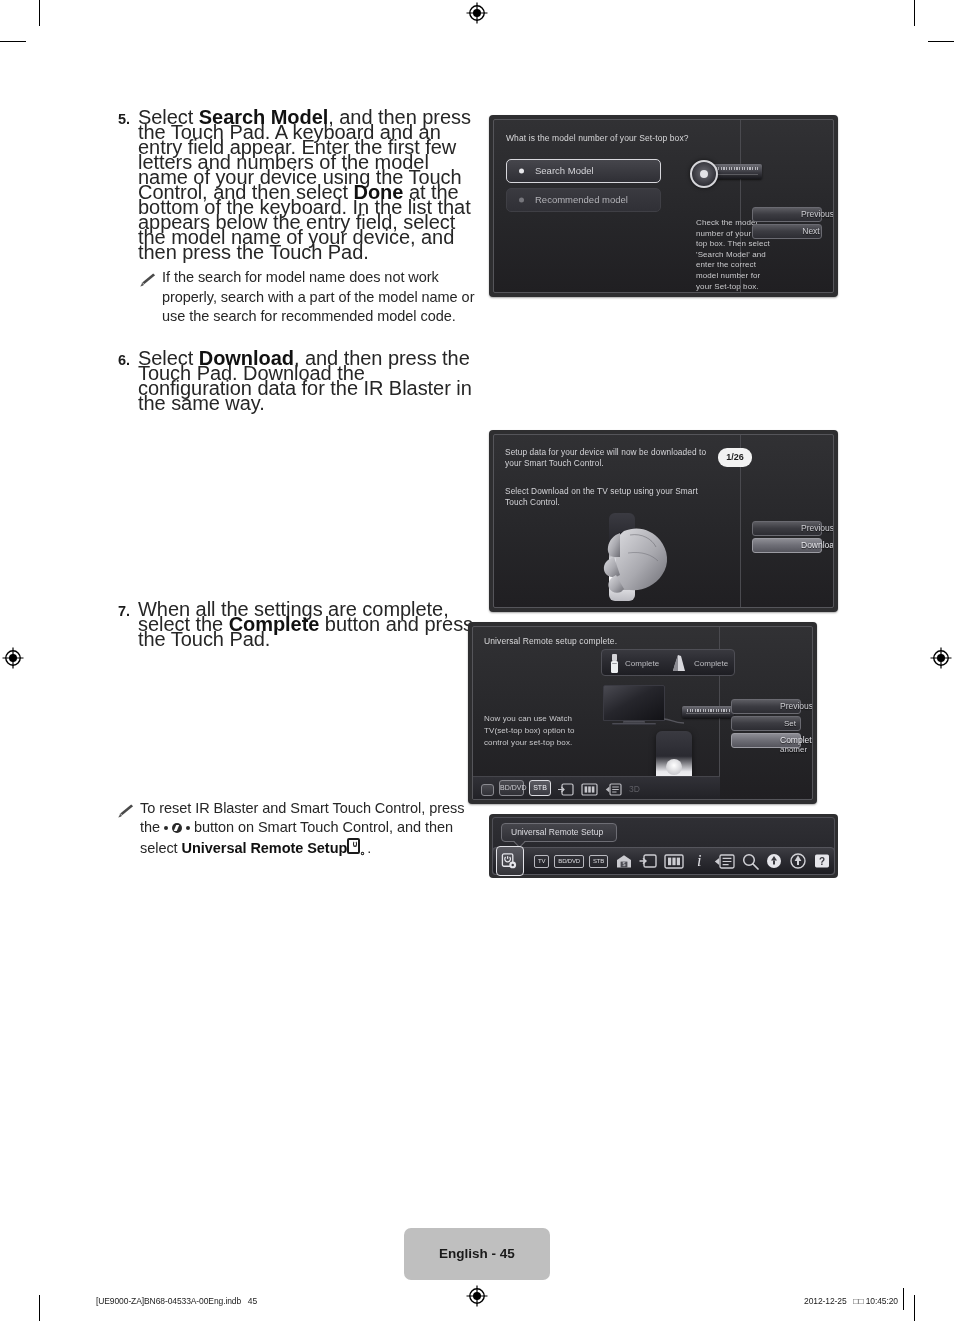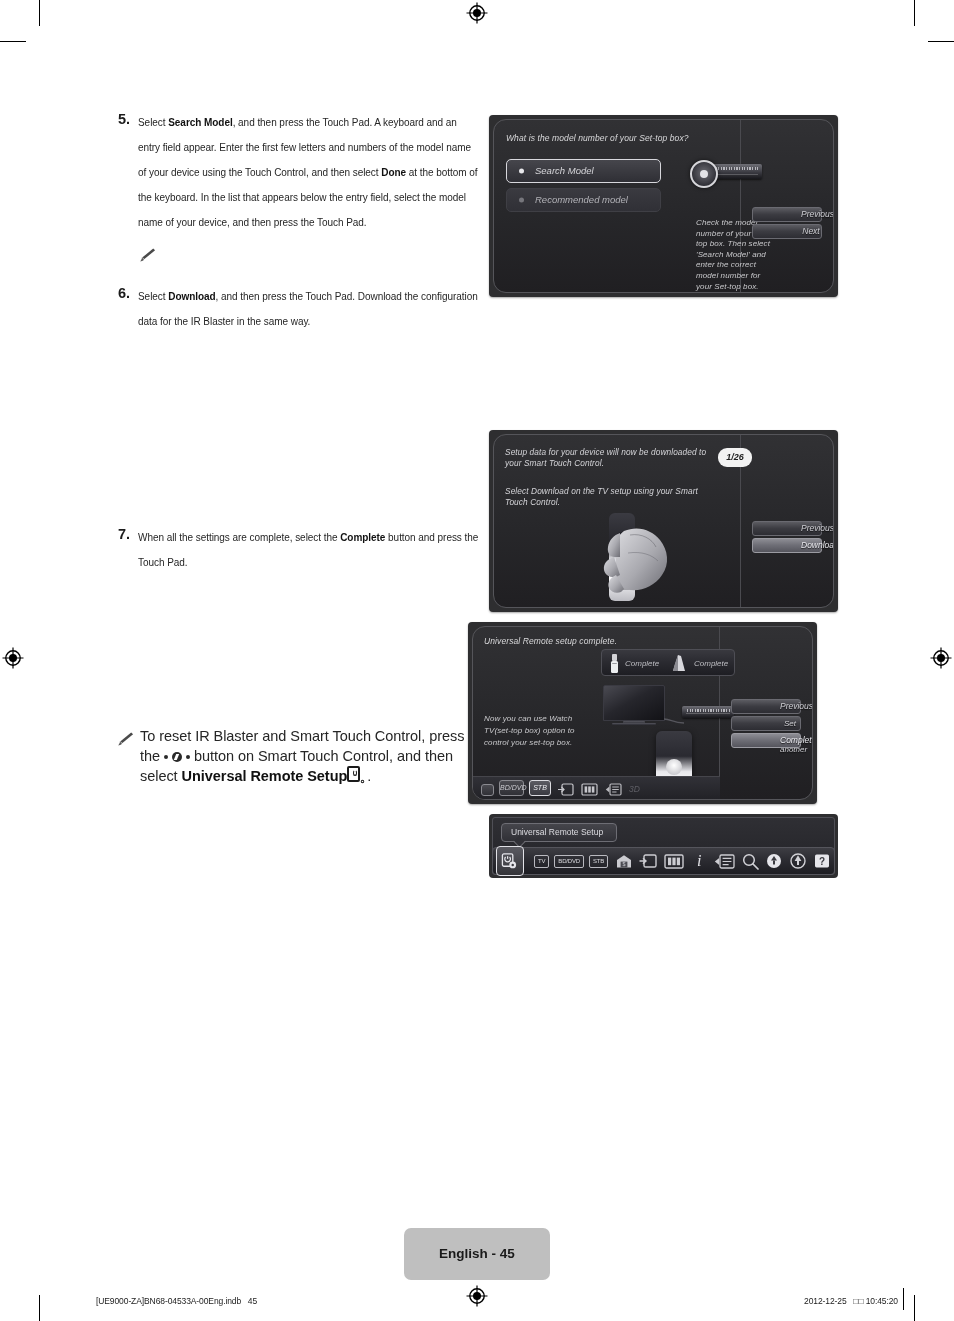--- a/index.html
+++ b/index.html
@@ -16,21 +16,21 @@
   .reg svg{display:block;}
 
   
   .leftcol{position:absolute;left:118px;top:110px;width:362px;}
   .step{display:flex;margin-bottom:4px;}
   .step .num{
     font-weight:bold;font-size:14.5px;color:#1b1b1b;width:20px;flex:0 0 20px;
     line-height:19.5px;letter-spacing:0px;
   }
   .step .body{
-    font-size:10px;color:#262626;line-height:25px;flex:1;letter-spacing:-0.05px;
+    font-size:20px;color:#262626;line-height:15px;flex:1;letter-spacing:-0.05px;
   }
   .step .body b{font-weight:bold;color:#111;}
 
   .note{display:flex;margin-top:8px;padding-left:22px;}
   .note .pen{
     flex:0 0 22px;width:22px;height:17px;position:relative;top:5px;
   }
   .note .ntext{
     font-size:14.5px;color:#262626;line-height:19.6px;flex:1;letter-spacing:-0.05px;
   }
@@ -67,24 +67,23 @@
     position:absolute;right:-1px;bottom:-1px;width:11px;height:11px;color:#1b1b1b;
   }
 
   
   .panel{
     position:absolute;border-radius:4px;overflow:hidden;
     background:#2e2e30;
     box-shadow:0 1px 2px rgba(0,0,0,.35);
   }
   .panel-inner{
-    position:absolute;inset:4px;border:1px solid #55555a;border-radius:13px;
+    position:absolute;inset:4px;border:1px solid #55555a;border-radius:2px;
     background:linear-gradient(180deg,#313134 0%,#27272a 55%,#201f22 100%);
     overflow:hidden;
-    font-style:italic;
   }
   .railsep{
     position:absolute;top:0;bottom:0;width:1px;background:#4a4a4f;
   }
   .rail{position:absolute;top:0;bottom:0;right:0;}
 
   .scrn-title{
     position:absolute;color:#d8d8da;font-size:8.5px;letter-spacing:.1px;
   }
   .scrn-text{
@@ -283,20 +282,21 @@
     </div>
 
     <div class="note">
       <div class="pen">
         <svg width="18" height="14" viewBox="0 0 18 14">
           <path d="M1 12.4 L4.1 11.3 L15.1 2.3 L13.2 0.6 L2.2 9.6 Z" fill="#4a4a4a"></path>
           <path d="M2.2 9.6 L4.1 11.3" stroke="#fff" stroke-width=".7"></path>
           <path d="M0.6 13 L3.6 11.8" stroke="#4a4a4a" stroke-width="1"></path>
         </svg>
       </div>
+      <div class="ntext"><span>If the search for model name does not work properly, search with a part of the model name or use the search for recommended model code.</span></div>
     </div>
 
 
     <div class="step blk6">
       <div class="num">6.</div>
       <div class="body"><span>Select </span><b>Download</b><span>, and then press the Touch Pad. Download the configuration data for the IR Blaster in the same way.</span></div>
     </div>
 
     <div class="step" style="margin-top:191px;">
       <div class="num">7.</div>

